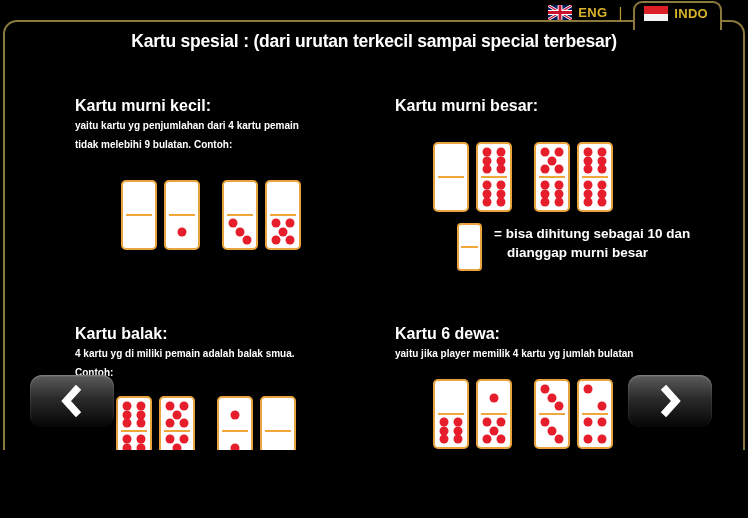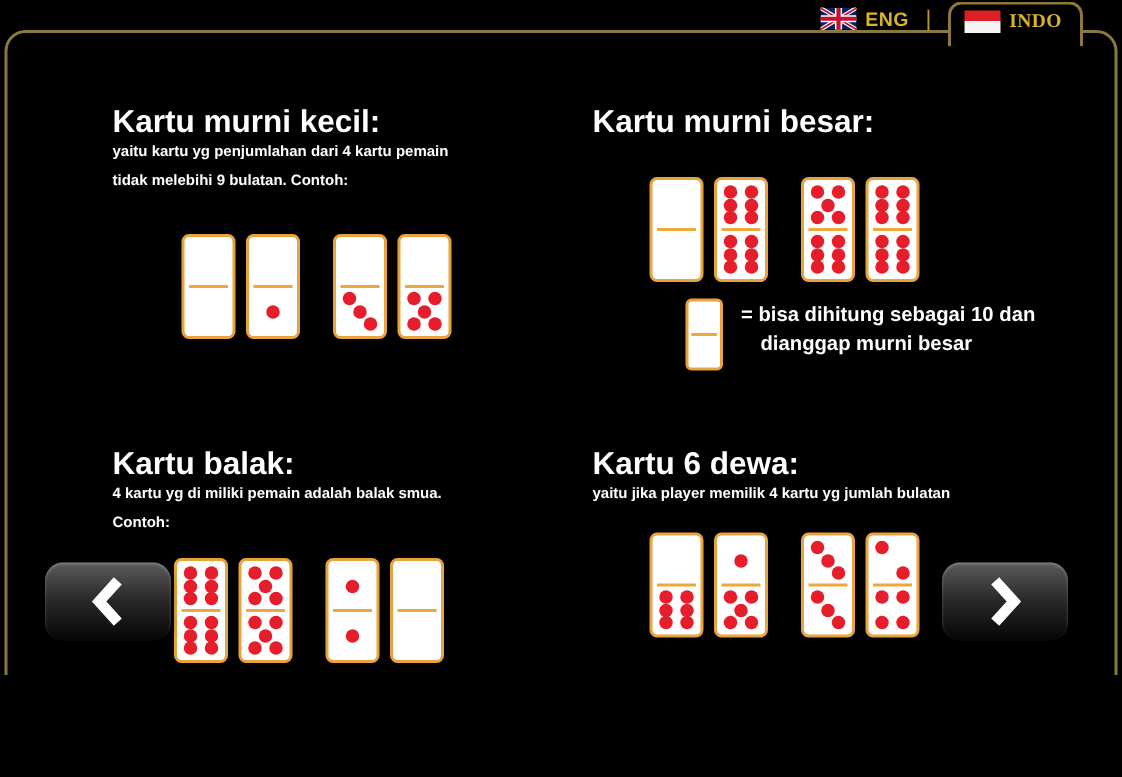--- a/index.html
+++ b/index.html
@@ -17,34 +17,34 @@
   .lang-bar{
     position:absolute;top:1px;right:26px;z-index:5;
     display:flex;align-items:flex-start;gap:11px;
   }
   .lang-item{display:flex;align-items:center;gap:6px;cursor:pointer;padding-top:4px;}
   .lang-label{color:#d9b32b;font-size:13px;font-weight:700;letter-spacing:.3px;}
   .lang-divider{color:#b99a2e;font-size:15px;font-weight:400;padding-top:3px;}
   .lang-tab{
     display:flex;align-items:center;gap:6px;cursor:pointer;
     border:2px solid #8a783c;border-bottom:none;border-radius:9px 9px 0 0;
-    background:#000;padding:3px 12px 9px 9px;font-family:Liberation Serif, serif;
+    background:#000;padding:3px 12px 9px 9px;
   }
   .flag{width:24px;height:15px;display:block;}
   .flag-indo{width:24px;height:15px;display:block;}
   .flag-indo .top{height:50%;background:#dd2025;}
   .flag-indo .bot{height:50%;background:#f4f4f4;}
   
   .title{
     position:absolute;top:31px;left:0;width:100%;text-align:center;
     color:#fff;font-size:17.5px;font-weight:700;letter-spacing:-.2px;z-index:2;
   }
   
   .section{position:absolute;color:#fff;z-index:2;}
-  .section-heading{font-size:21px;font-weight:700;line-height:20px;}
+  .section-heading{font-size:16px;font-weight:700;line-height:20px;margin-top:24px;}
   .section-desc{font-size:10px;font-weight:700;line-height:19px;}
   .cards-row{display:flex;gap:22px;margin-top:26px;}
   .pair{display:flex;gap:7px;}
   
   .card{
     position:relative;width:36px;height:70px;background:#fff;
     border:2px solid #e9a33c;border-radius:5px;box-sizing:border-box;flex:none;
   }
   .card .divider{position:absolute;left:3px;right:3px;top:50%;height:2px;margin-top:-1px;background:#f0a63a;}
   .half{position:absolute;left:0;width:100%;height:50%;}
@@ -89,20 +89,21 @@
       <span class="flag-indo">
         <span class="top" style="display:block"></span>
         <span class="bot" style="display:block"></span>
       </span>
       <span class="lang-label">INDO</span>
     </div>
   </div>
 
   <div class="panel"></div>
 
+  <div class="title">Kartu spesial : (dari urutan terkecil sampai special terbesar)</div>
 
   <div class="section" style="left:75px;top:72px;width:310px;">
     <div class="section-heading">Kartu murni kecil:</div>
     <div class="section-desc">
         <div>yaitu kartu yg penjumlahan dari  4 kartu pemain</div>
         <div>tidak melebihi 9 bulatan. Contoh:</div>
       </div>
     <div class="cards-row" style="margin-left:46px;">
         <div class="pair">
           <div class="card">

